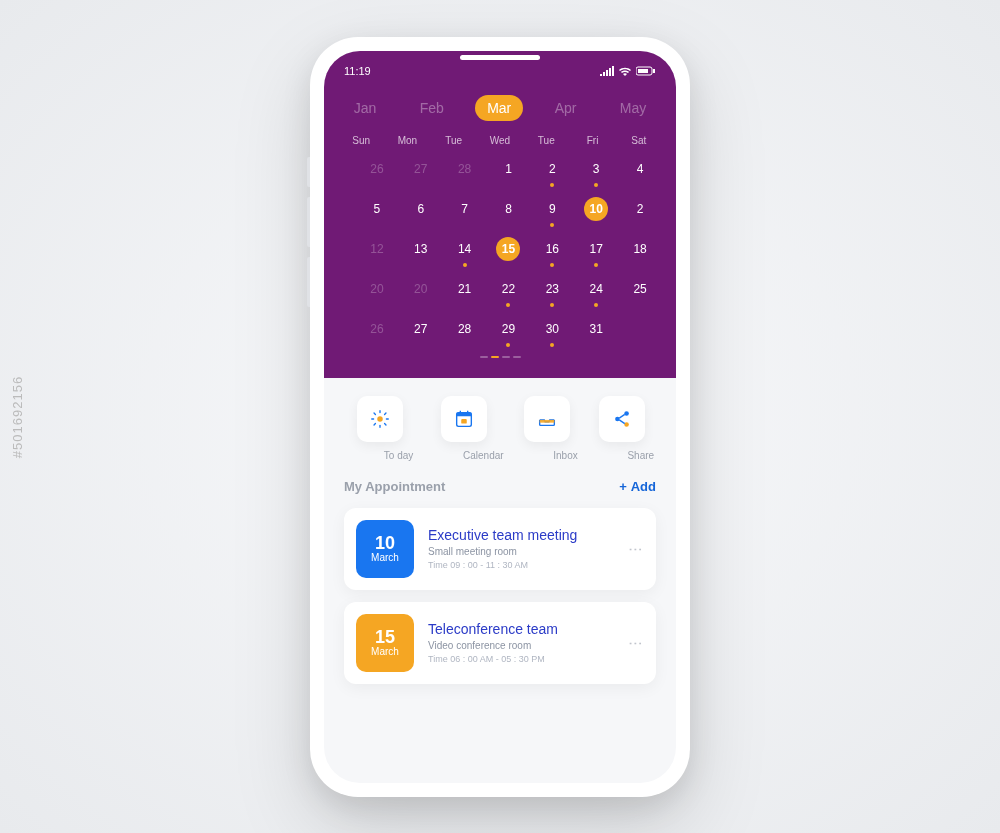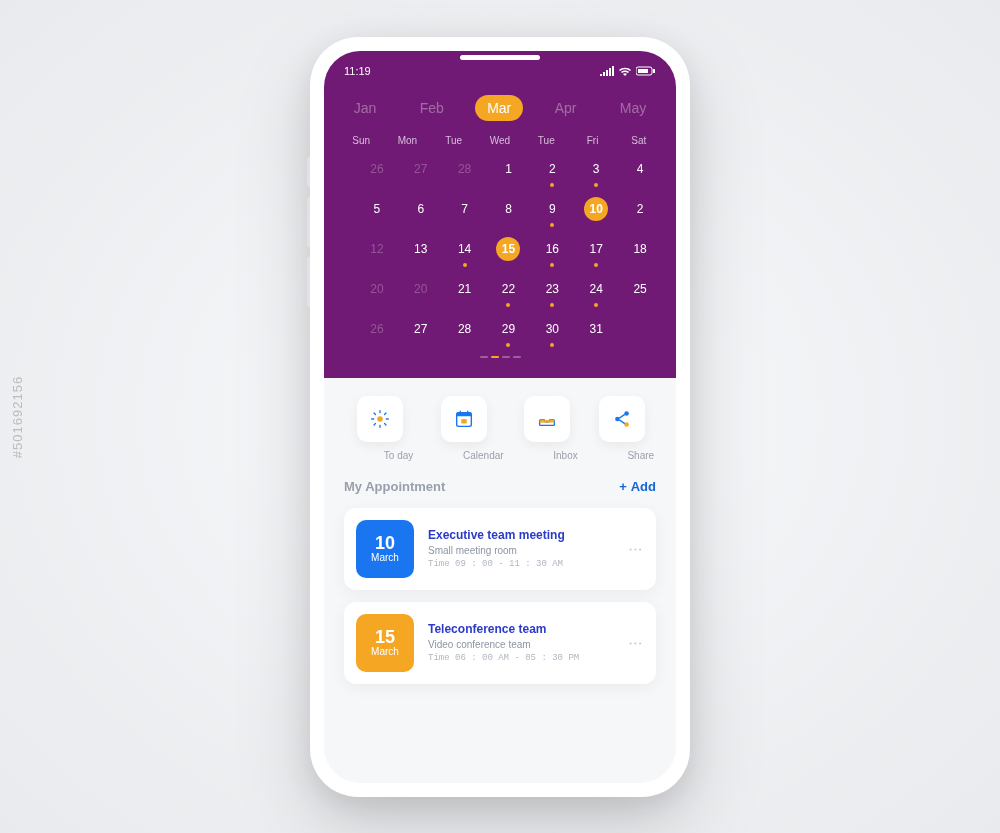--- a/index.html
+++ b/index.html
@@ -35,23 +35,23 @@
 .appt-header { display: flex; justify-content: space-between; align-items: center; margin-bottom: 14px; }
 .appt-title { font-size: 13px; color: #9aa0ab; font-weight: 700; }
 .add-btn { font-size: 13px; color: #1565d8; font-weight: 600; cursor: pointer; display: flex; align-items: center; gap: 4px; }
 .appt-card { background: #fff; border-radius: 12px; padding: 12px; display: flex; gap: 14px; margin-bottom: 12px; box-shadow: 0 4px 16px rgba(0,0,0,0.05); position: relative; }
 .appt-date { width: 58px; height: 58px; border-radius: 10px; display: flex; flex-direction: column; align-items: center; justify-content: center; color: #fff; flex-shrink: 0; }
 .appt-date.blue { background: #1976f0; }
 .appt-date.orange { background: #f5a623; }
 .appt-day { font-size: 18px; font-weight: 600; line-height: 1; }
 .appt-month { font-size: 10px; }
 .appt-info { display: flex; flex-direction: column; justify-content: center; gap: 3px; }
-.appt-name { font-size: 12px; color: #2b3bc7; font-weight: 700; }
+.appt-name { font-size: 14px; color: #2b3bc7; font-weight: 400; }
 .appt-room { font-size: 10px; color: #8c94a3; }
-.appt-time { font-size: 9px; color: #b0b6c2; font-family: Liberation Mono, monospace; }
+.appt-time { font-size: 9px; color: #b0b6c2; }
 .appt-more { position: absolute; right: 12px; top: 50%; transform: translateY(-50%); color: #c0c4cc; font-size: 14px; letter-spacing: -1px; cursor: pointer; writing-mode: vertical-lr; }
 .watermark { position: absolute; left: 10px; top: 50%; transform: translateY(-50%) rotate(180deg); writing-mode: vertical-lr; font-size: 13px; color: #bbb; letter-spacing: 1px; font-family: Arial; }
 </style>
 </head>
 <body>
 
 <div class="watermark">#501692156</div>
 
 <div class="phone">
   <div class="notch"></div>
@@ -317,21 +317,21 @@
     </div>
     <div class="appt-more">⋮</div>
   </div>
           <div class="appt-card">
     <div class="appt-date orange">
       <div class="appt-day">15</div>
       <div class="appt-month">March</div>
     </div>
     <div class="appt-info">
       <div class="appt-name">Teleconference team</div>
-      <div class="appt-room">Video conference team</div>
+      <div class="appt-room">Video conference room</div>
       <div class="appt-time">Time 06 : 00 AM - 05 : 30 PM</div>
     </div>
     <div class="appt-more">⋮</div>
   </div>
         </div>
     </div>
 
   </div>
 </div>
 

